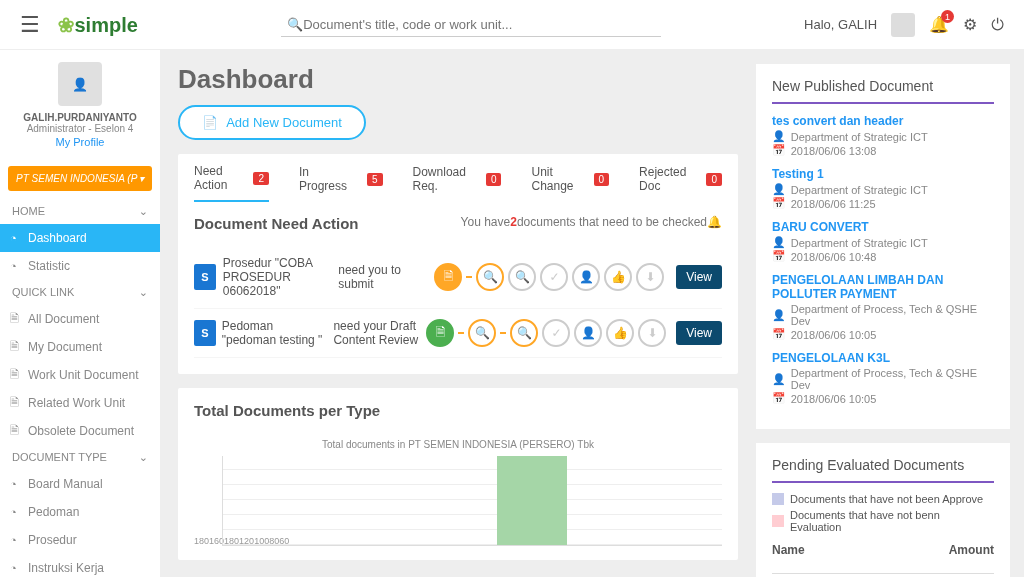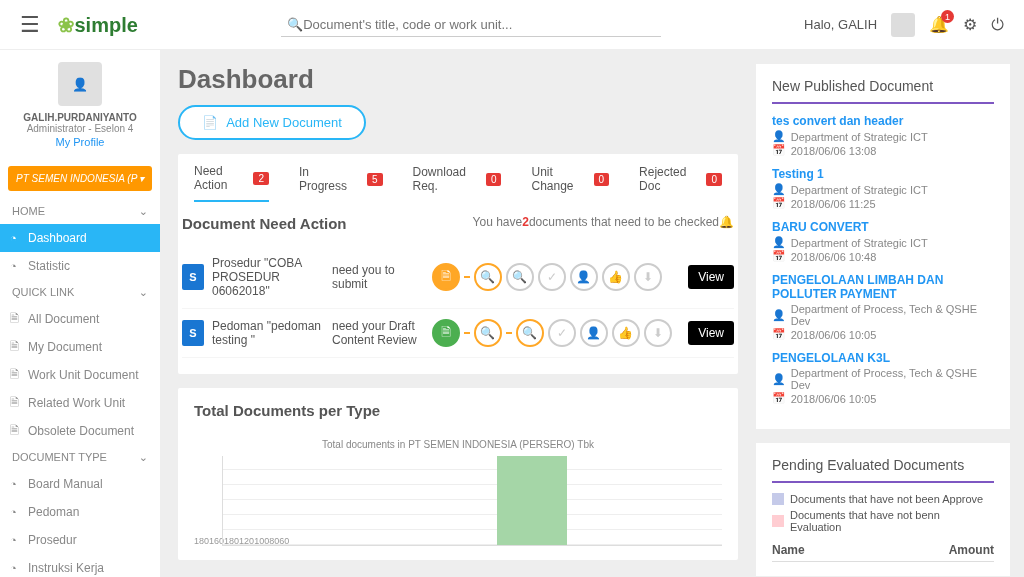--- a/index.html
+++ b/index.html
@@ -31,50 +31,50 @@
 .side-item.active { background: #29b6f6; color: #fff; }
 .side-item .sicon { position: absolute; left: 10px; font-size: 11px; }
 .content { flex: 1; padding: 14px 18px; overflow-y: auto; background: #eeeeee; }
 .page-title { font-size: 26px; color: #666; margin-bottom: 10px; font-weight: 600; }
 .add-doc-btn { background: #fff; border: 2px solid #29b6f6; color: #29b6f6; padding: 8px 22px; border-radius: 20px; font-size: 13px; cursor: pointer; display: inline-flex; align-items: center; gap: 8px; margin-bottom: 14px; }
 .card { background: #fff; border-radius: 2px; margin-bottom: 14px; }
 .tabs { display: flex; gap: 30px; padding: 10px 16px 0; border-bottom: 1px solid transparent; font-size: 12px; }
 .tab { color: #555; cursor: pointer; padding-bottom: 8px; display: flex; align-items: center; gap: 20px; }
 .tab.active { border-bottom: 2px solid #29b6f6; }
 .badge { background: #e53935; color: #fff; font-size: 10px; padding: 1px 5px; border-radius: 2px; }
-.card-body { padding: 12px 4px 16px; }
+.card-body { padding: 12px 16px 16px; }
 .section-title { font-size: 15px; font-weight: 600; color: #555; }
 .alert-line { font-size: 12px; color: #777; float: right; display: flex; align-items: center; }
 .alert-line .count { color: #e53935; font-weight: bold; }
 .alert-bell { color: #e53935; }
 .tbl { width: 100%; margin-top: 14px; font-size: 12px; }
 .tbl-head { display: flex; padding: 8px 0; border-bottom: 1px solid #eee; font-weight: 600; color: #666; }
 .tbl-row { display: flex; padding: 10px 0; align-items: center; border-bottom: 1px solid #f5f5f5; }
 .col-icon { width: 30px; }
 .col-title { width: 120px; padding-right: 8px; }
 .col-status { width: 100px; padding-right: 8px; }
 .col-progress { flex: 1; }
 .col-action { width: 60px; text-align: right; }
 .doc-file-icon { width: 22px; height: 26px; background: #1976d2; color: #fff; display: flex; align-items: center; justify-content: center; font-size: 11px; font-weight: bold; border-radius: 2px; }
-.view-btn { background: #000000; color: #fff; padding: 5px 10px; border-radius: 3px; font-size: 12px; cursor: pointer; display: inline-block; }
+.view-btn { background: #0c4a6e; color: #fff; padding: 5px 10px; border-radius: 3px; font-size: 12px; cursor: pointer; display: inline-block; }
 .progress-steps { display: flex; gap: 4px; align-items: center; }
 .step { width: 28px; height: 28px; border-radius: 50%; border: 2px solid #ccc; display: flex; align-items: center; justify-content: center; font-size: 12px; color: #ccc; }
 .step.done-green { border-color: #4caf50; background: #4caf50; color: #fff; }
 .step.active-y { border-color: #ffa726; color: #ffa726; }
 .step.active-y-fill { border-color: #ffa726; background: #ffa726; color: #fff; }
 .step-connector { width: 6px; height: 2px; background: #ffa726; }
 .rightcol { width: 268px; padding: 14px 14px 14px 0; overflow-y: auto; background: #eeeeee; }
 .rpanel { background: #fff; padding: 14px 16px; margin-bottom: 14px; }
 .rpanel-title { font-size: 14px; font-weight: 400; color: #555; border-bottom: 2px solid #7e57c2; padding-bottom: 8px; margin-bottom: 10px; }
 .pub-item { margin-bottom: 10px; font-size: 11px; }
 .pub-title { color: #2196f3; font-weight: 700; font-size: 12px; cursor: pointer; margin-bottom: 2px; }
 .pub-meta { color: #888; display: flex; align-items: center; gap: 5px; margin-top: 1px; }
 .legend-item { display: flex; align-items: center; gap: 6px; font-size: 11px; margin-bottom: 4px; }
 .legend-box { width: 12px; height: 12px; }
-.pend-head { display: flex; justify-content: space-between; font-size: 12px; font-weight: 600; border-bottom: 1px solid #ddd; padding-bottom: 4px; margin-top: 10px; }
+.pend-head { display: flex; justify-content: space-between; font-size: 12px; font-weight: 600; border-bottom: 1px solid #ddd; padding-bottom: 16px; margin-top: 10px; }
 .chart-area { padding: 14px 16px; }
 .chart-title { font-size: 15px; font-weight: 600; color: #555; margin-bottom: 20px; }
 .chart-sub { font-size: 10px; color: #888; text-align: center; margin-bottom: 6px; }
 .chart-box { display: flex; height: 90px; }
 .chart-y { width: 28px; display: flex; flex-direction: row; justify-content: space-between; align-items: flex-end; font-size: 9px; color: #999; padding-right: 4px; }
 .chart-plot { flex: 1; border-left: 1px solid #ddd; border-bottom: 1px solid #ddd; position: relative; display: flex; align-items: flex-end; }
 .chart-plot::before { content: ''; position: absolute; inset: 0; background: repeating-linear-gradient(to top, #eee 0, #eee 1px, transparent 1px, transparent 15px); }
 .bar { width: 70px; background: #a5d6a7; margin-left: 55%; height: 100%; position: relative; }
 </style>
 </head>

